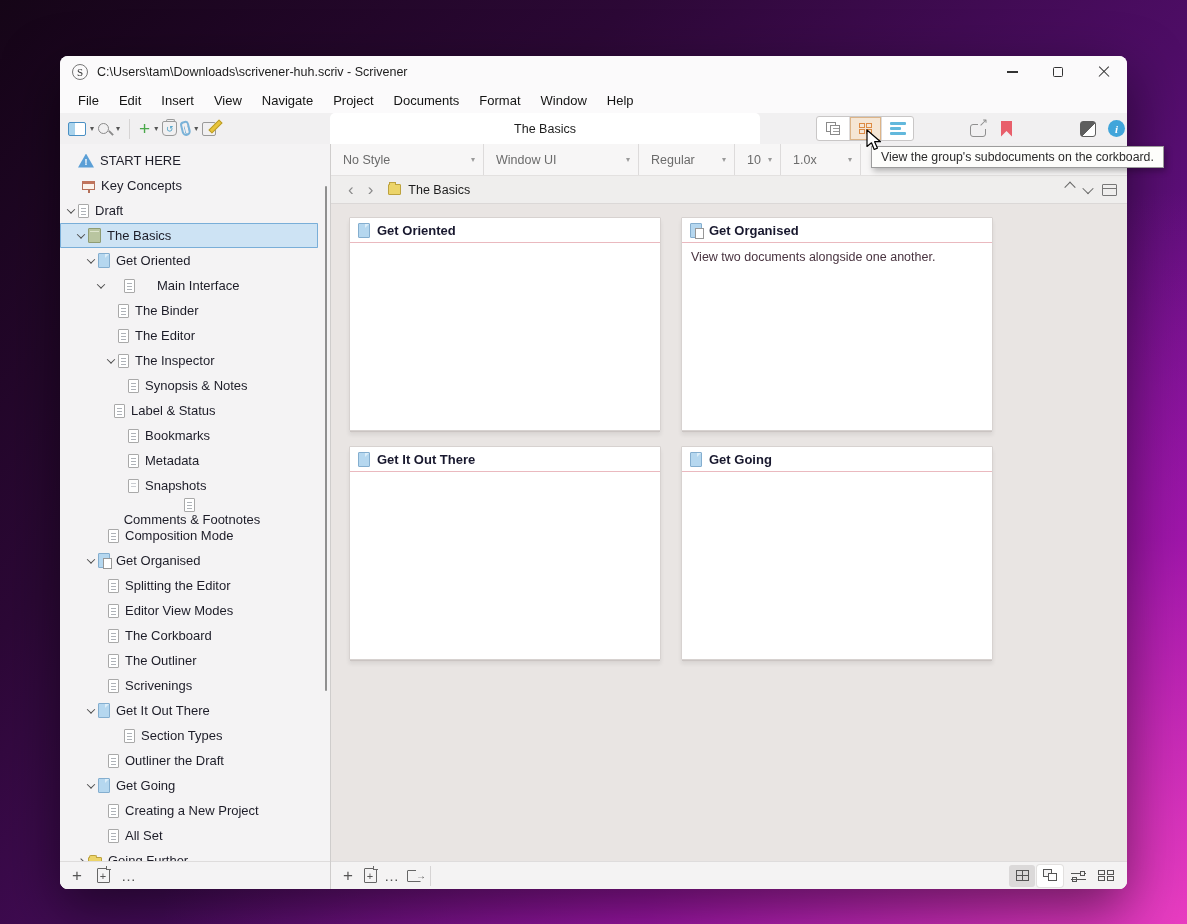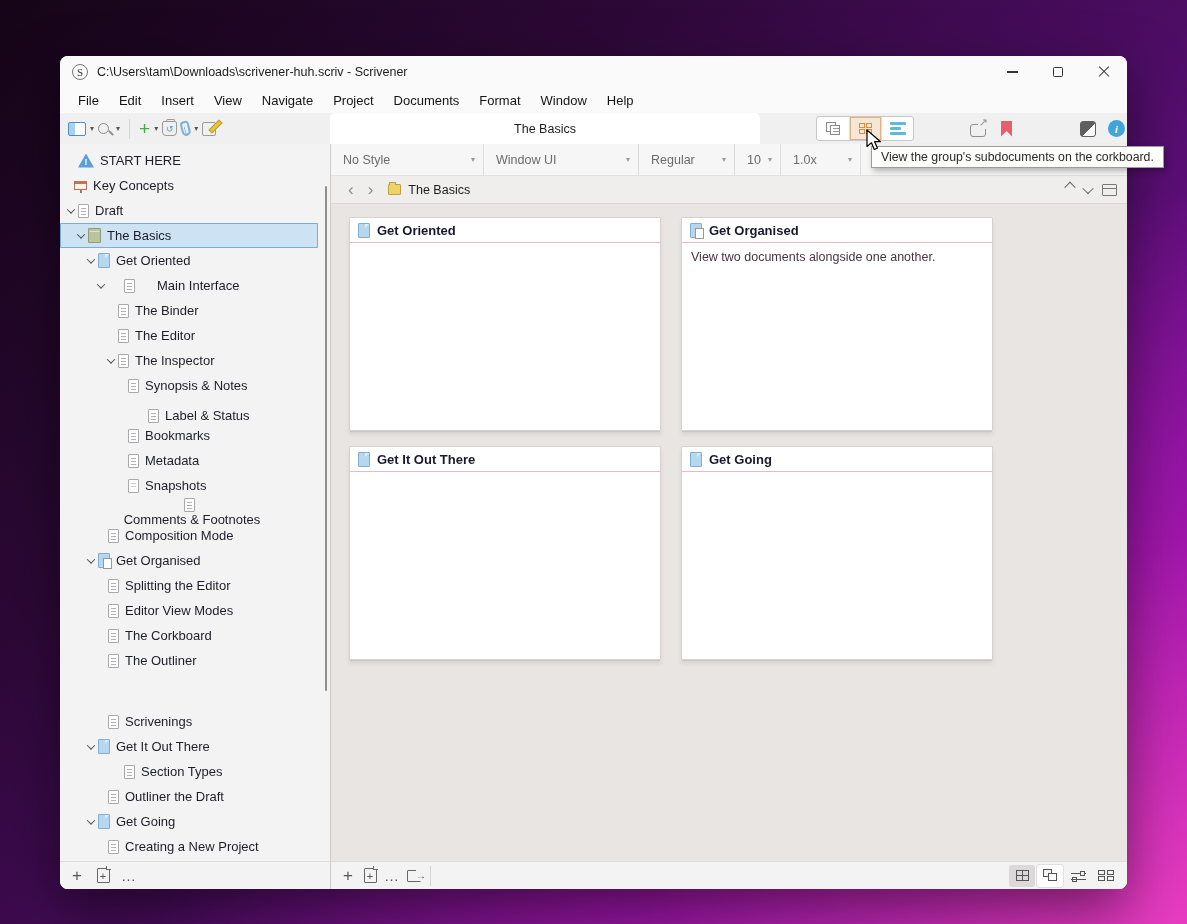--- a/index.html
+++ b/index.html
@@ -263,21 +263,21 @@
 
     <div class="main">
 
       <div class="binder">
         <div class="binder-list">
             <div class="brow" style="padding-left: 4px;">
               <span class="chev"></span>
               <span class="ic ic-alert-triangle"></span>
               <span class="blabel">START HERE</span>
             </div>
-            <div class="brow" style="padding-left: 0;">
+            <div class="brow" style="padding-left: 8px;">
               <span class="chev"></span>
               <span class="ic ic-presentation"></span>
               <span class="blabel">Key Concepts</span>
             </div>
             <div class="brow" style="padding-left: 4px;">
               <span class="chev down">
                 <i></i>
               </span>
               <span class="ic ic-doc-draft"></span>
               <span class="blabel">Draft</span>
@@ -318,21 +318,21 @@
                 <i></i>
               </span>
               <span class="ic ic-doc-text"></span>
               <span class="blabel">The Inspector</span>
             </div>
             <div class="brow" style="padding-left: 54px;">
               <span class="chev"></span>
               <span class="ic ic-doc-text"></span>
               <span class="blabel">Synopsis &amp; Notes</span>
             </div>
-            <div class="brow" style="padding-left: 74px; align-items: flex-end;">
+            <div class="brow" style="padding-left: 40px;">
               <span class="chev"></span>
               <span class="ic ic-doc-text"></span>
               <span class="blabel">Label &amp; Status</span>
             </div>
             <div class="brow" style="padding-left: 54px;">
               <span class="chev"></span>
               <span class="ic ic-doc-text"></span>
               <span class="blabel">Bookmarks</span>
             </div>
             <div class="brow" style="padding-left: 54px;">
@@ -375,21 +375,21 @@
             <div class="brow" style="padding-left: 34px;">
               <span class="chev"></span>
               <span class="ic ic-doc-text"></span>
               <span class="blabel">The Corkboard</span>
             </div>
             <div class="brow" style="padding-left: 34px;">
               <span class="chev"></span>
               <span class="ic ic-doc-text"></span>
               <span class="blabel">The Outliner</span>
             </div>
-            <div class="brow" style="padding-left: 34px; margin-top: 36px;">
+            <div class="brow" style="padding-left: 34px;">
               <span class="chev"></span>
               <span class="ic ic-doc-text"></span>
               <span class="blabel">Scrivenings</span>
             </div>
             <div class="brow" style="padding-left: 24px;">
               <span class="chev down">
                 <i></i>
               </span>
               <span class="ic ic-page-blue"></span>
               <span class="blabel">Get It Out There</span>

